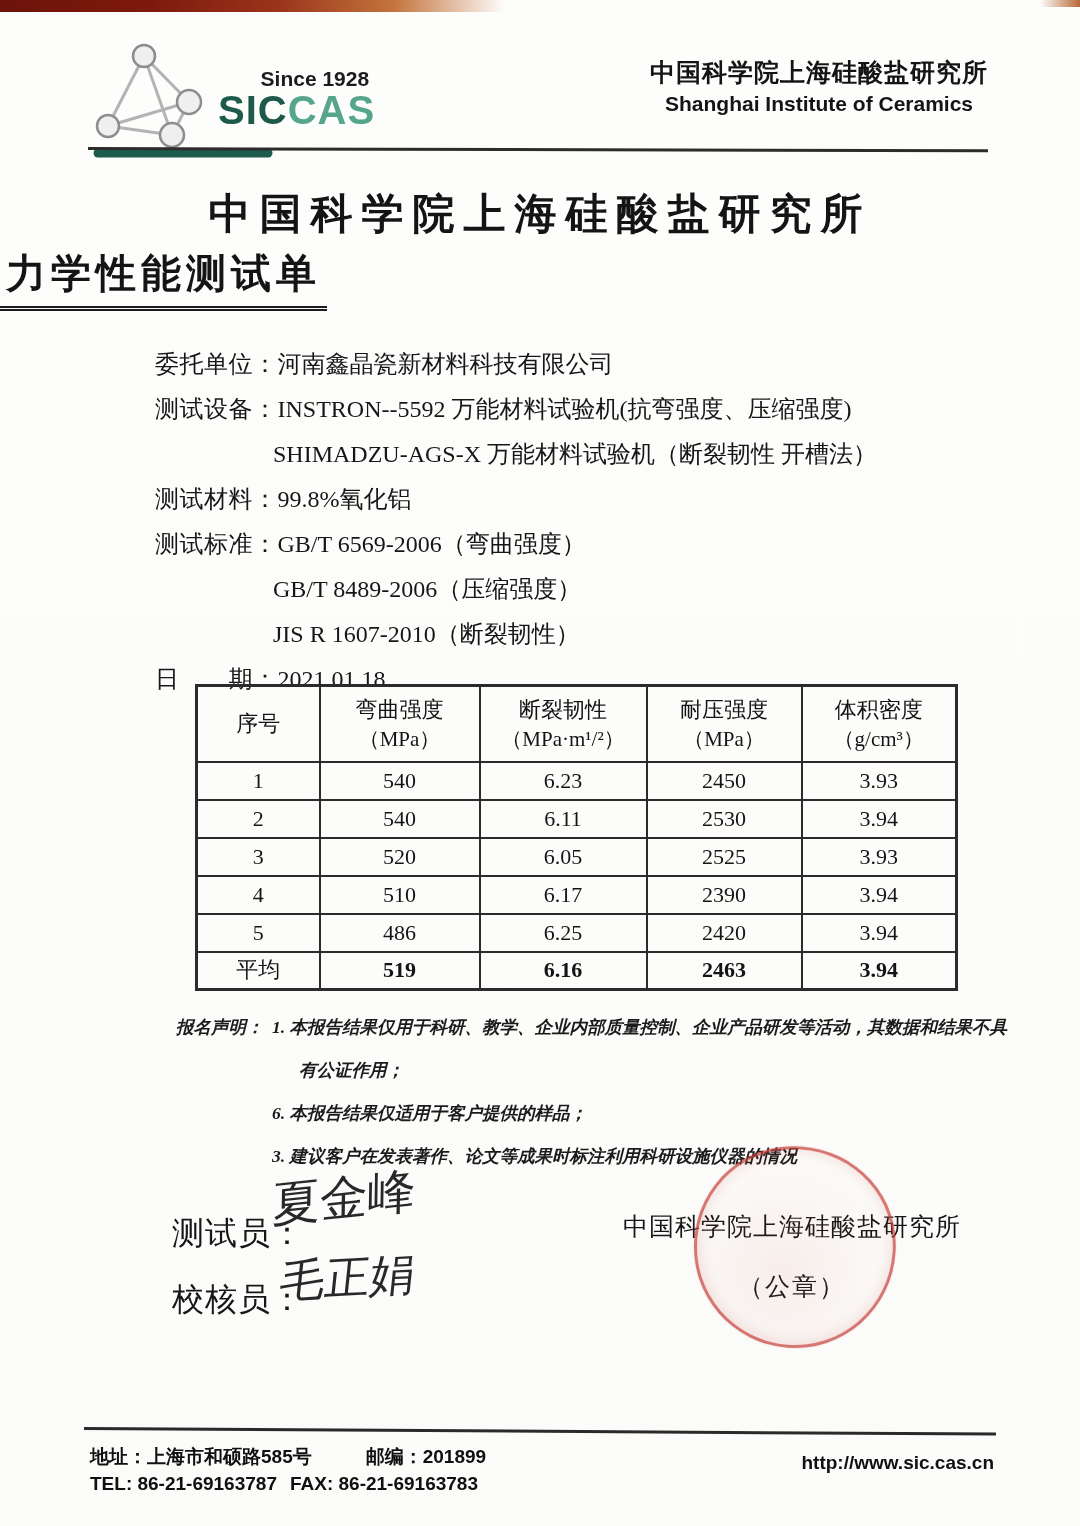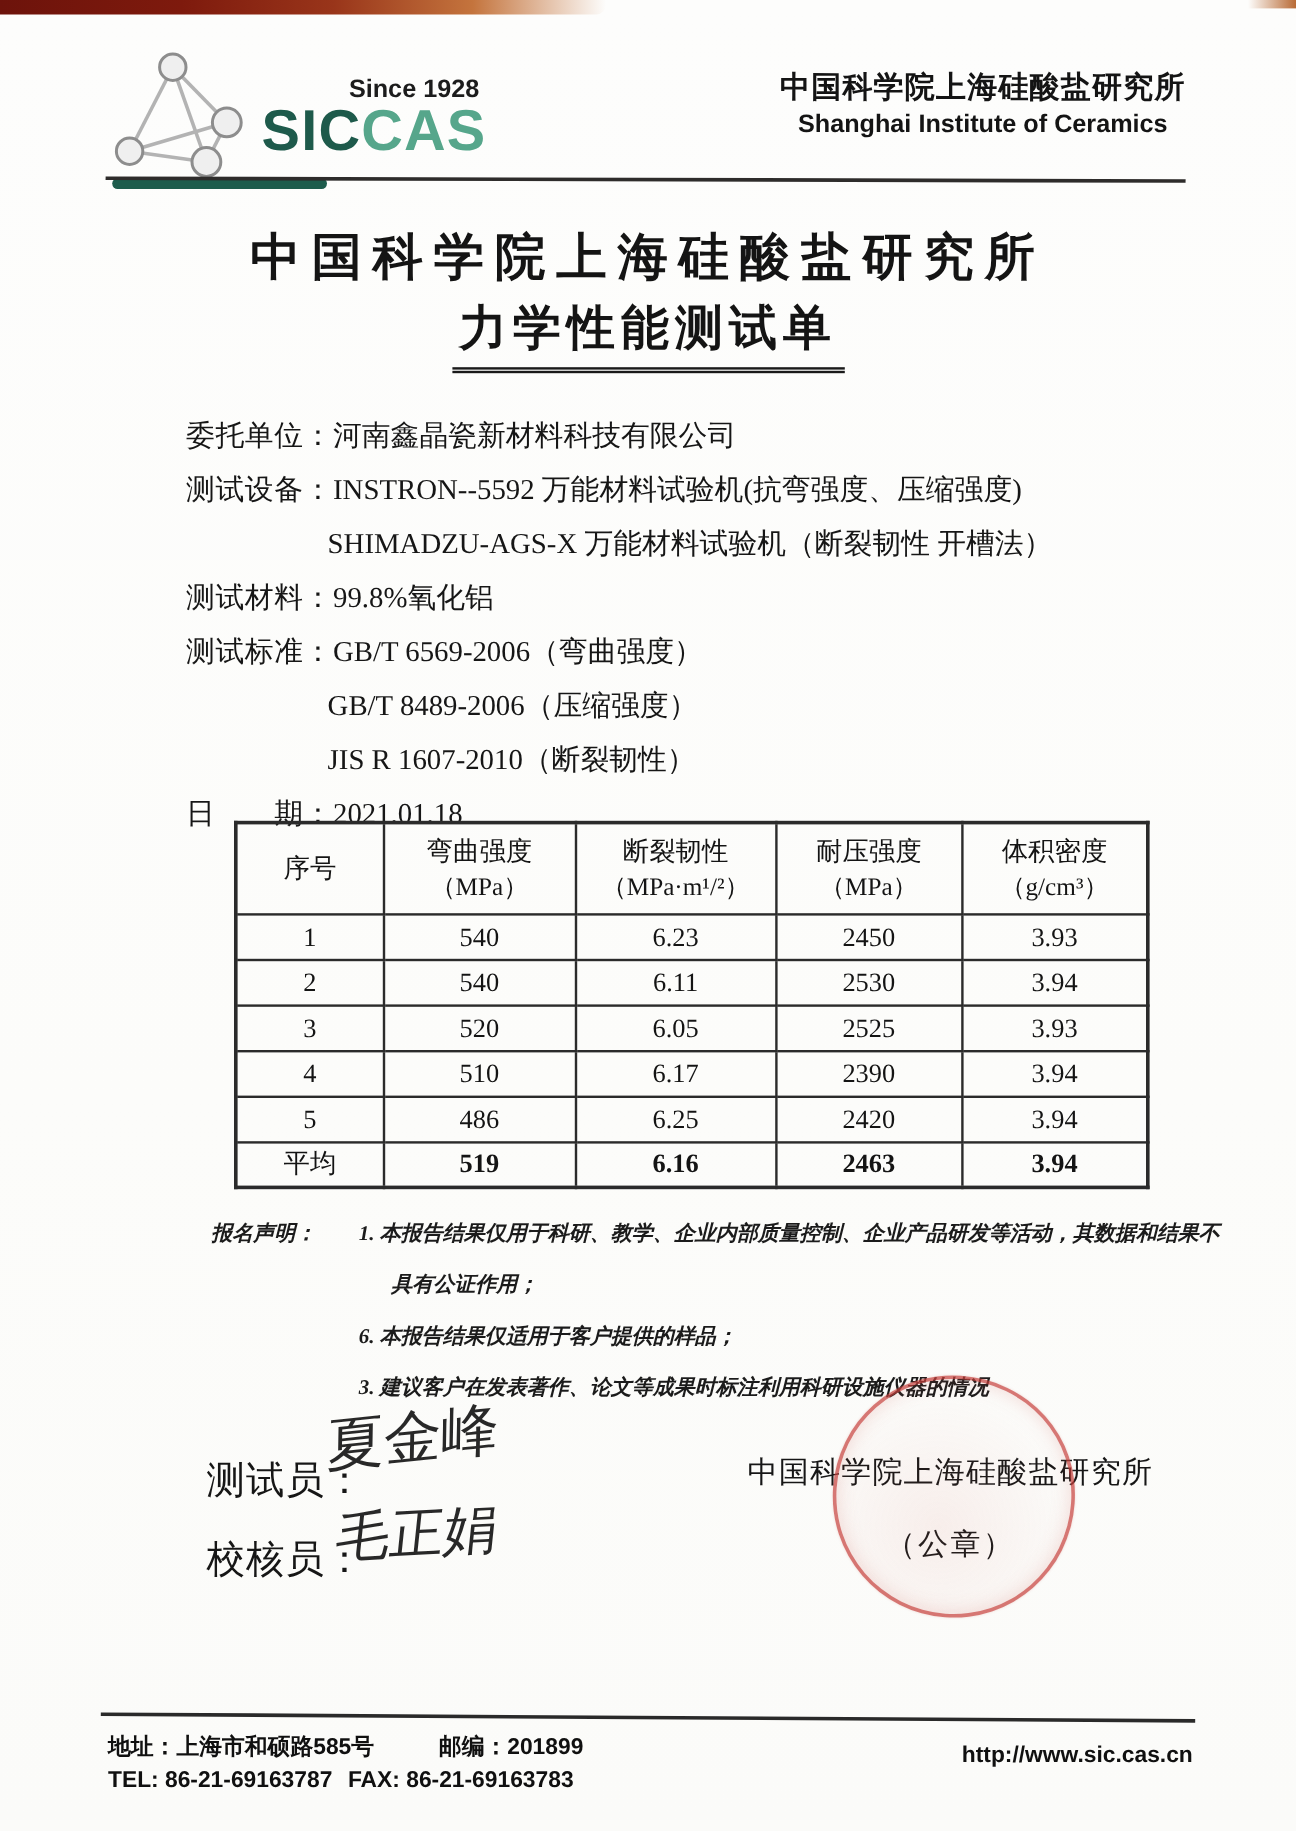--- a/index.html
+++ b/index.html
@@ -19,35 +19,35 @@
     border-bottom-right-radius:8px;}
   .edge-fleck{position:absolute;top:0;right:0;width:40px;height:7px;
     background:linear-gradient(to left,#b86a35,rgba(200,130,70,0));}
 
   
   .logo-wrap{position:absolute;left:86px;top:40px;display:flex;align-items:center;}
   .logo-text{position:relative;margin-left:-58px;padding-bottom:10px;}
   .since{font-family:"Liberation Sans","DejaVu Sans",sans-serif;font-weight:700;
     font-size:21px;color:#1c1c1c;text-align:right;padding-right:6px;margin-bottom:0px;}
   .siccas{font-family:"Liberation Sans","DejaVu Sans",sans-serif;font-weight:800;
-    font-size:48px;line-height:0.95;letter-spacing:1px;}
+    font-size:40px;line-height:0.95;letter-spacing:1px;}
   .sic{color:#1e5a4b;} .cas{color:#56a68b;}
 
   .org-block{position:absolute;right:92px;top:56px;text-align:center;
     font-family:"Liberation Sans","DejaVu Sans",sans-serif;font-weight:700;color:#141414;}
   .org-cn{font-size:25px;letter-spacing:1px;margin-bottom:3px;}
   .org-en{font-size:21px;line-height:1.16;}
 
   .head-rule{position:absolute;left:88px;top:147px;width:900px;height:3px;background:#2e2c2b;
     transform:rotate(0.15deg);transform-origin:left;}
 
   
   .title1{position:absolute;left:0;width:100%;top:186px;text-align:center;
     font-size:42px;font-weight:700;letter-spacing:9px;color:#141414;}
-  .title2-wrap{position:absolute;left:0;width:100%;top:246px;text-align:center;}
+  .title2-wrap{position:absolute;left:0;width:100%;top:246px;}
   .title2{display:inline-block;font-size:40px;font-weight:700;letter-spacing:5px;
     border-bottom:5px double #1a1a1a;padding:0 6px 5px 6px;color:#141414;}
 
   
   .info{position:absolute;left:155px;top:342px;width:840px;font-size:24px;line-height:45px;}
   .info .row{white-space:nowrap;}
   .info .cont{padding-left:118px;}
   .info .lbl{letter-spacing:0.5px;}
 
   
@@ -57,21 +57,21 @@
   th,td{border:2px solid #2b2b2b;text-align:center;vertical-align:middle;padding:0;font-weight:400;}
   thead tr{height:76px;}
   tbody tr{height:38px;}
   .hname{font-size:22px;}
   .hunit{font-size:21px;}
   tr.avg td{font-weight:700;}
   tr.avg td:first-child{font-weight:400;}
 
   
   .notes{position:absolute;left:176px;top:1006px;width:842px;display:flex;
-    font-size:17.5px;font-weight:700;font-style:italic;line-height:43px;color:#1b1b1b;gap:27px;}
+    font-size:17.5px;font-weight:700;font-style:italic;line-height:43px;color:#1b1b1b;}
   .notes .prefix{width:96px;flex:none;}
   .notes .items{flex:1;}
   .notes .item{padding-left:27px;text-indent:-27px;}
 
   
   .sig-label{position:absolute;font-size:32px;color:#161616;letter-spacing:1px;}
   .signature{position:absolute;color:#121212;opacity:.9;white-space:nowrap;
     font-size:48px;font-weight:400;}
   .sig1{left:272px;top:1166px;transform:rotate(-6deg) skewX(-7deg);}
   .sig2{left:280px;top:1248px;transform:rotate(-3deg) skewX(-9deg);font-size:45px;}

